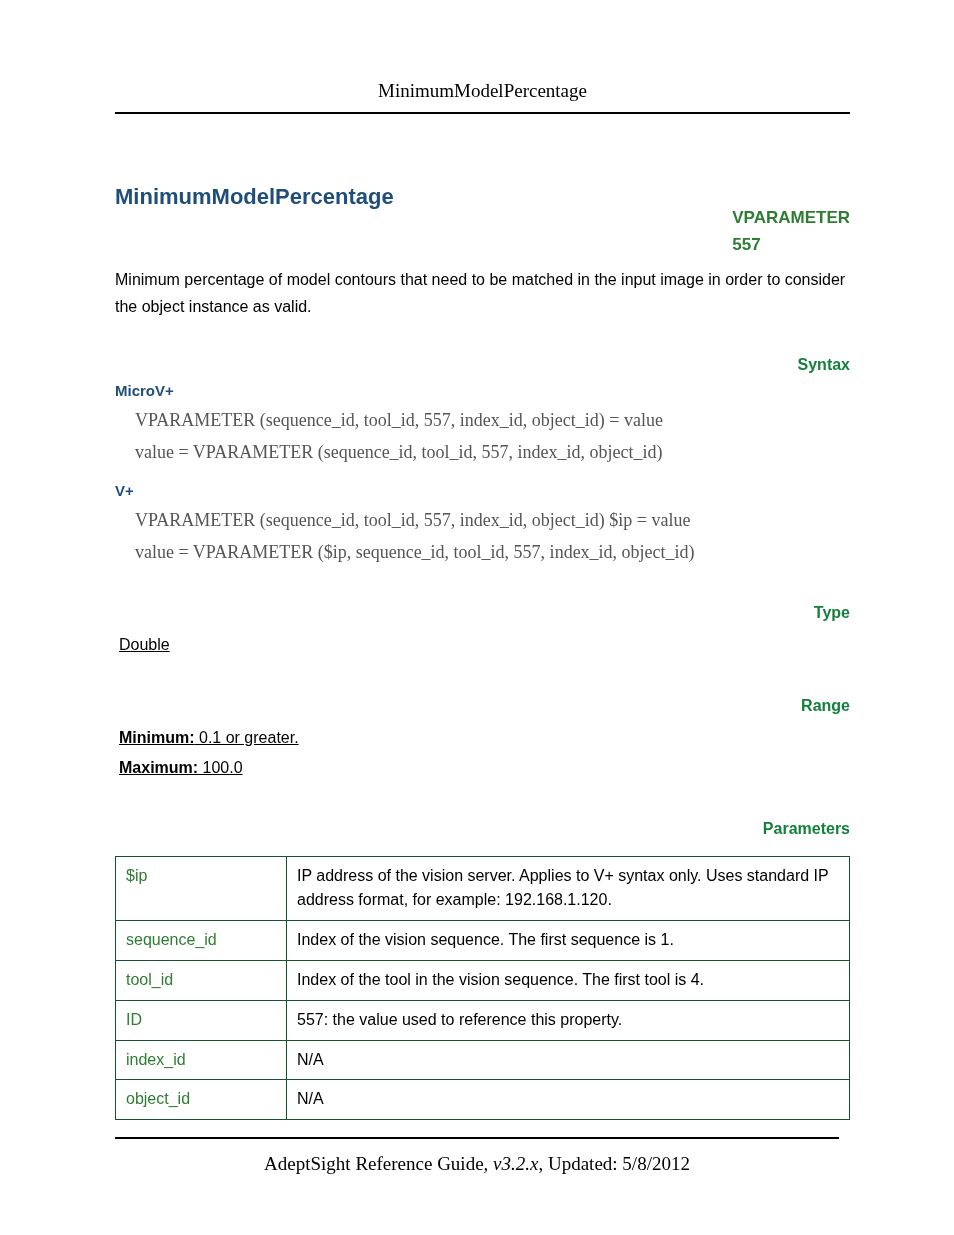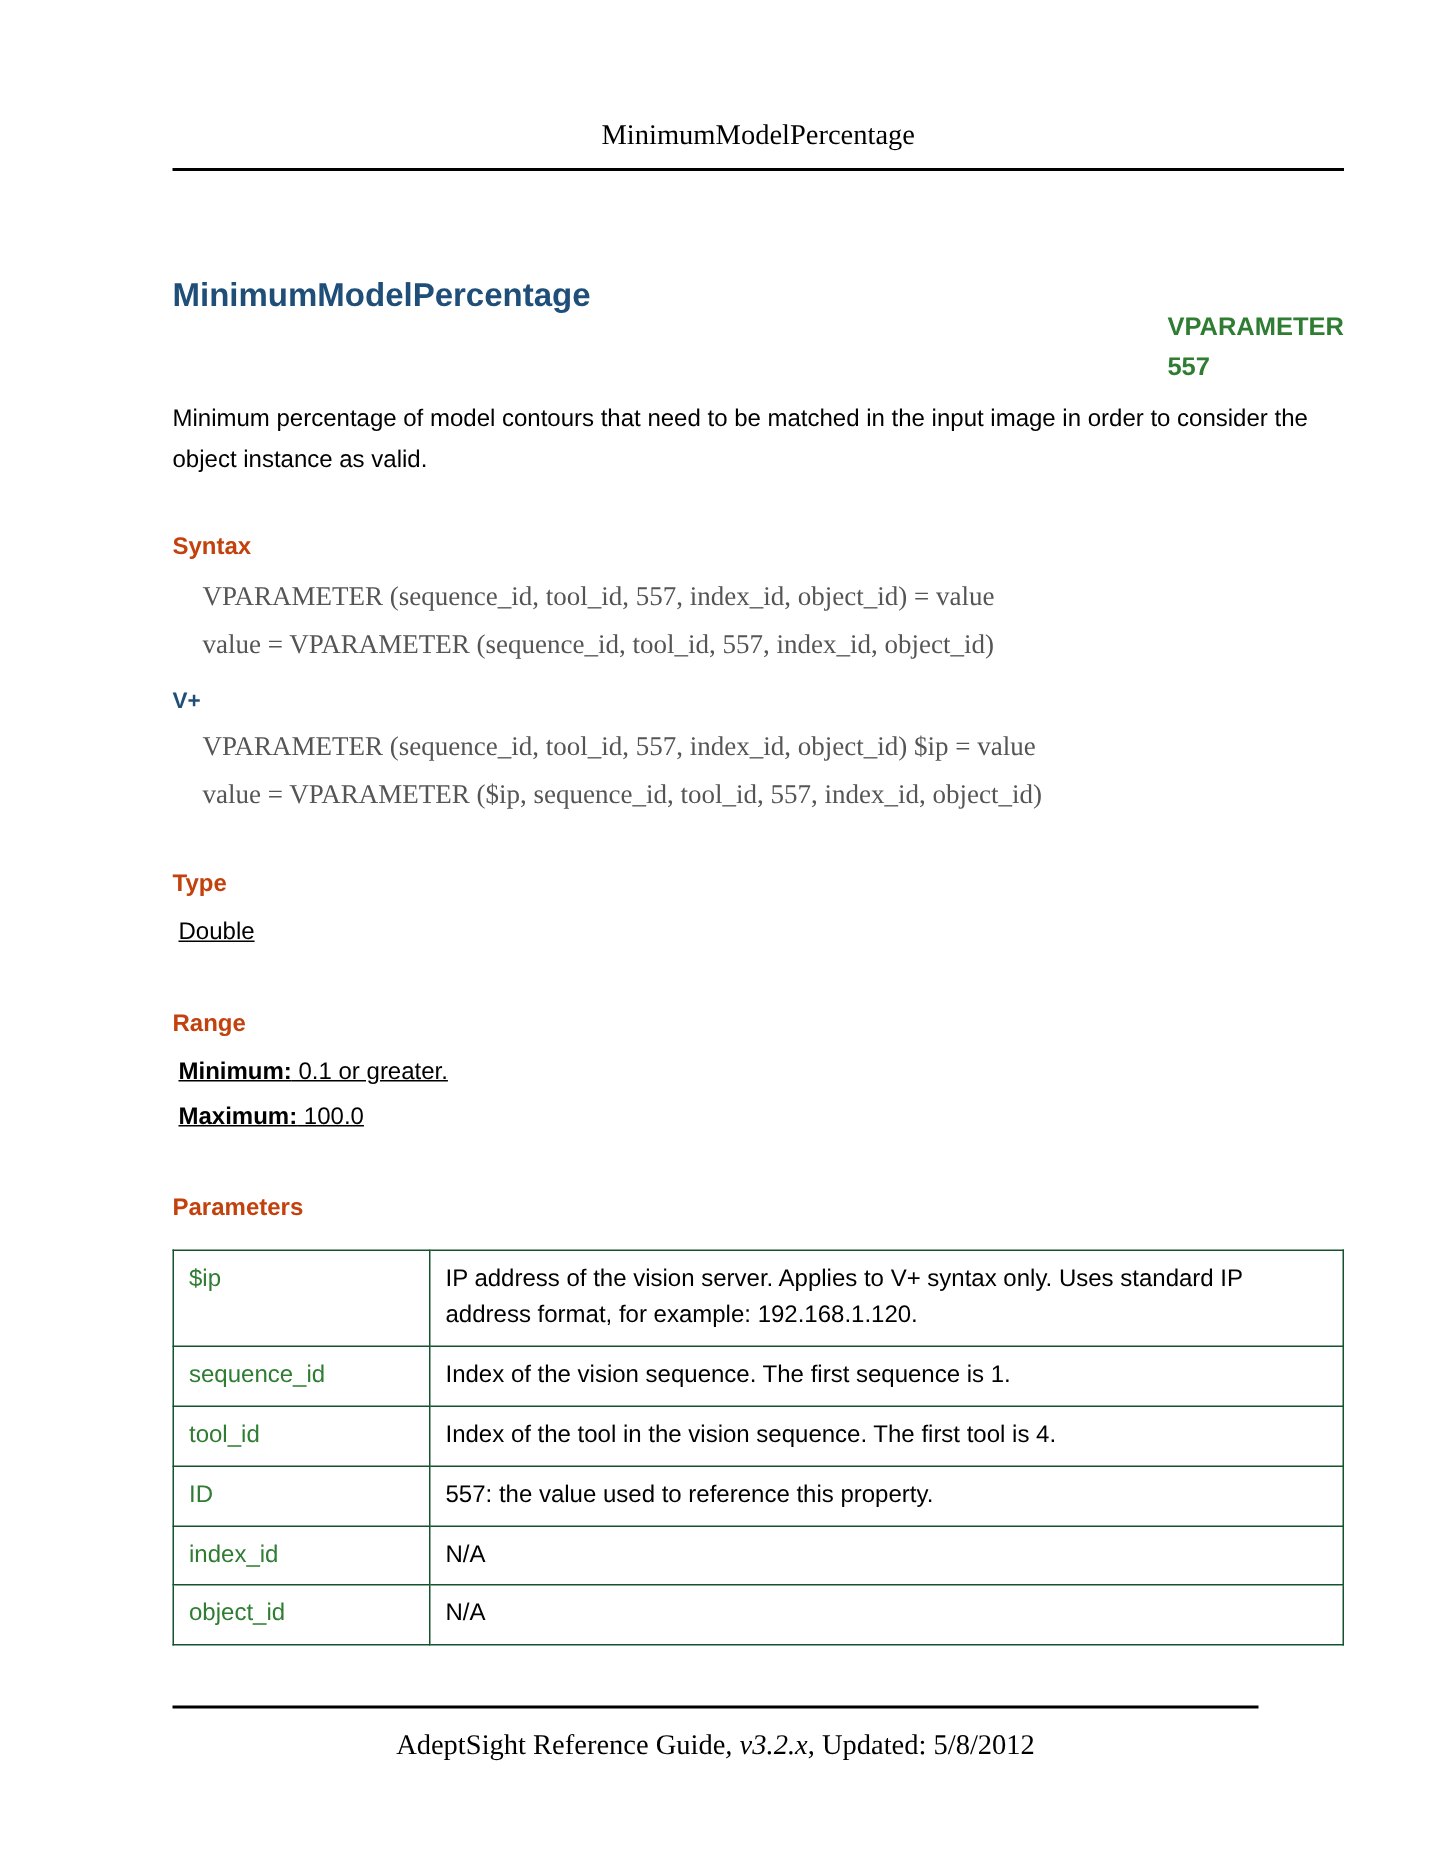--- a/index.html
+++ b/index.html
@@ -8,21 +8,21 @@
     padding: 0;
     width: 954px;
     height: 1235px;
     font-family: "Segoe UI", "Helvetica Neue", Arial, sans-serif;
     background: #fff;
     color: #000;
     box-sizing: border-box;
     position: relative;
   }
   .page {
-    padding: 80px 58px 0 115px;
+    padding: 80px 104px 0 115px;
     box-sizing: border-box;
   }
   .running-head {
     text-align: center;
     font-family: Georgia, "Times New Roman", serif;
     font-size: 19px;
     padding-bottom: 10px;
     border-bottom: 2px solid #000;
     margin-bottom: 70px;
   }
@@ -43,25 +43,26 @@
     font-weight: bold;
     font-size: 17px;
     line-height: 1.6;
   }
   .intro {
     margin-top: 56px;
     font-size: 16px;
     line-height: 1.7;
   }
   .section-h {
-    color: #c2410c;
+    color: #15803d;
     font-weight: bold;
     font-size: 16px;
     margin-top: 36px;
     margin-bottom: 8px;
+    text-align: right;
   }
   .subh {
     color: #1f4e79;
     font-weight: bold;
     font-size: 15px;
     margin-top: 6px;
     margin-bottom: 6px;
   }
   .code {
     font-family: Liberation Serif, serif;
@@ -128,20 +129,21 @@
     <div class="tag-lines">
       <div>VPARAMETER</div>
       <div>557</div>
     </div>
   </div>
 
   <div class="intro">Minimum percentage of model contours that need to be matched in the input image in order to consider the object instance as valid.</div>
 
   <div class="section-h">Syntax</div>
 
+  <div class="subh">MicroV+</div>
   <div class="code">VPARAMETER (sequence_id, tool_id, 557, index_id, object_id) = value</div>
   <div class="code">value = VPARAMETER (sequence_id, tool_id, 557, index_id, object_id)</div>
 
   <div class="subh" style="margin-top:14px">V+</div>
   <div class="code">VPARAMETER (sequence_id, tool_id, 557, index_id, object_id) $ip = value</div>
   <div class="code">value = VPARAMETER ($ip, sequence_id, tool_id, 557, index_id, object_id)</div>
 
   <div class="section-h">Type</div>
   <div class="indent-body">Double</div>
 

